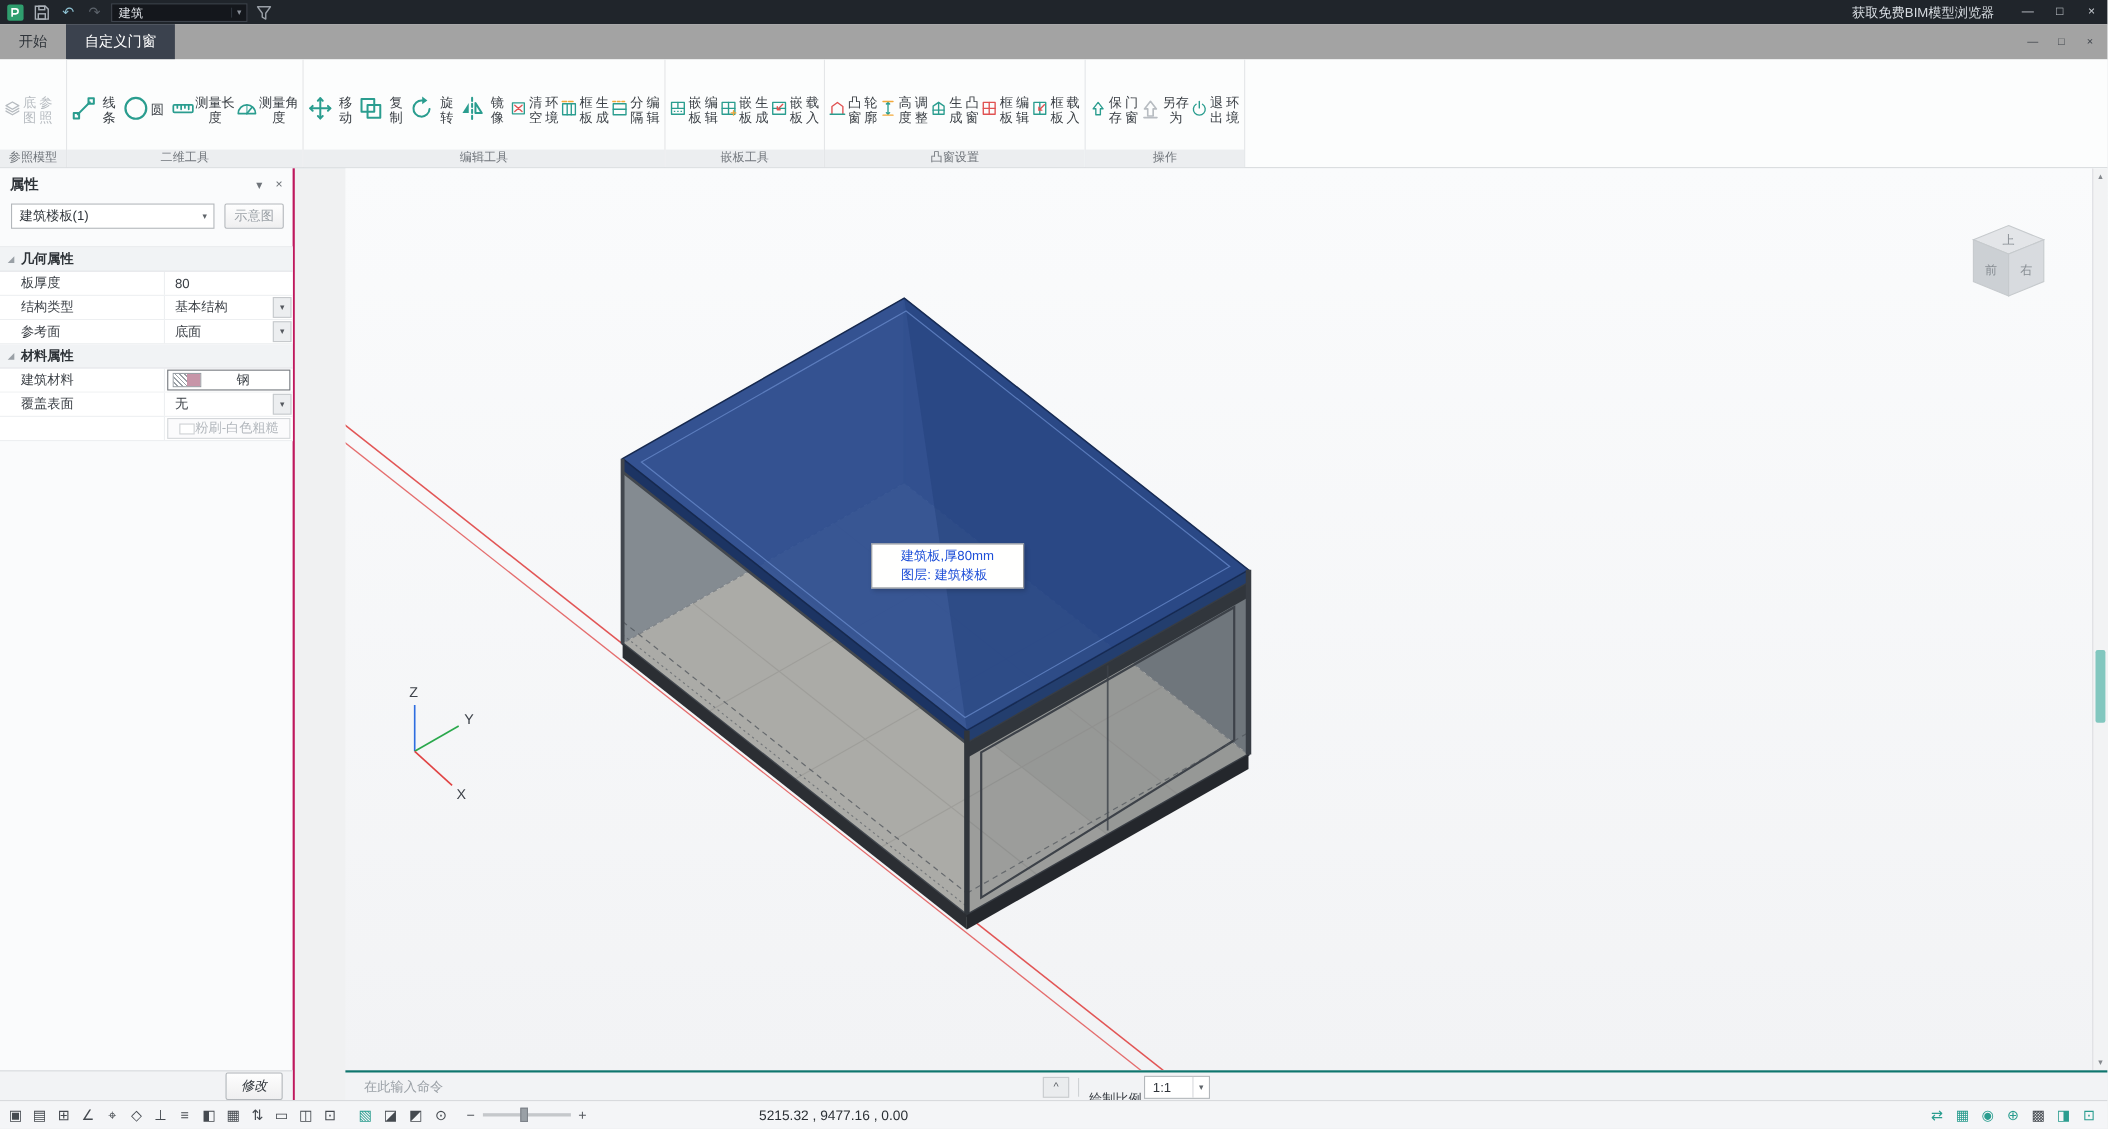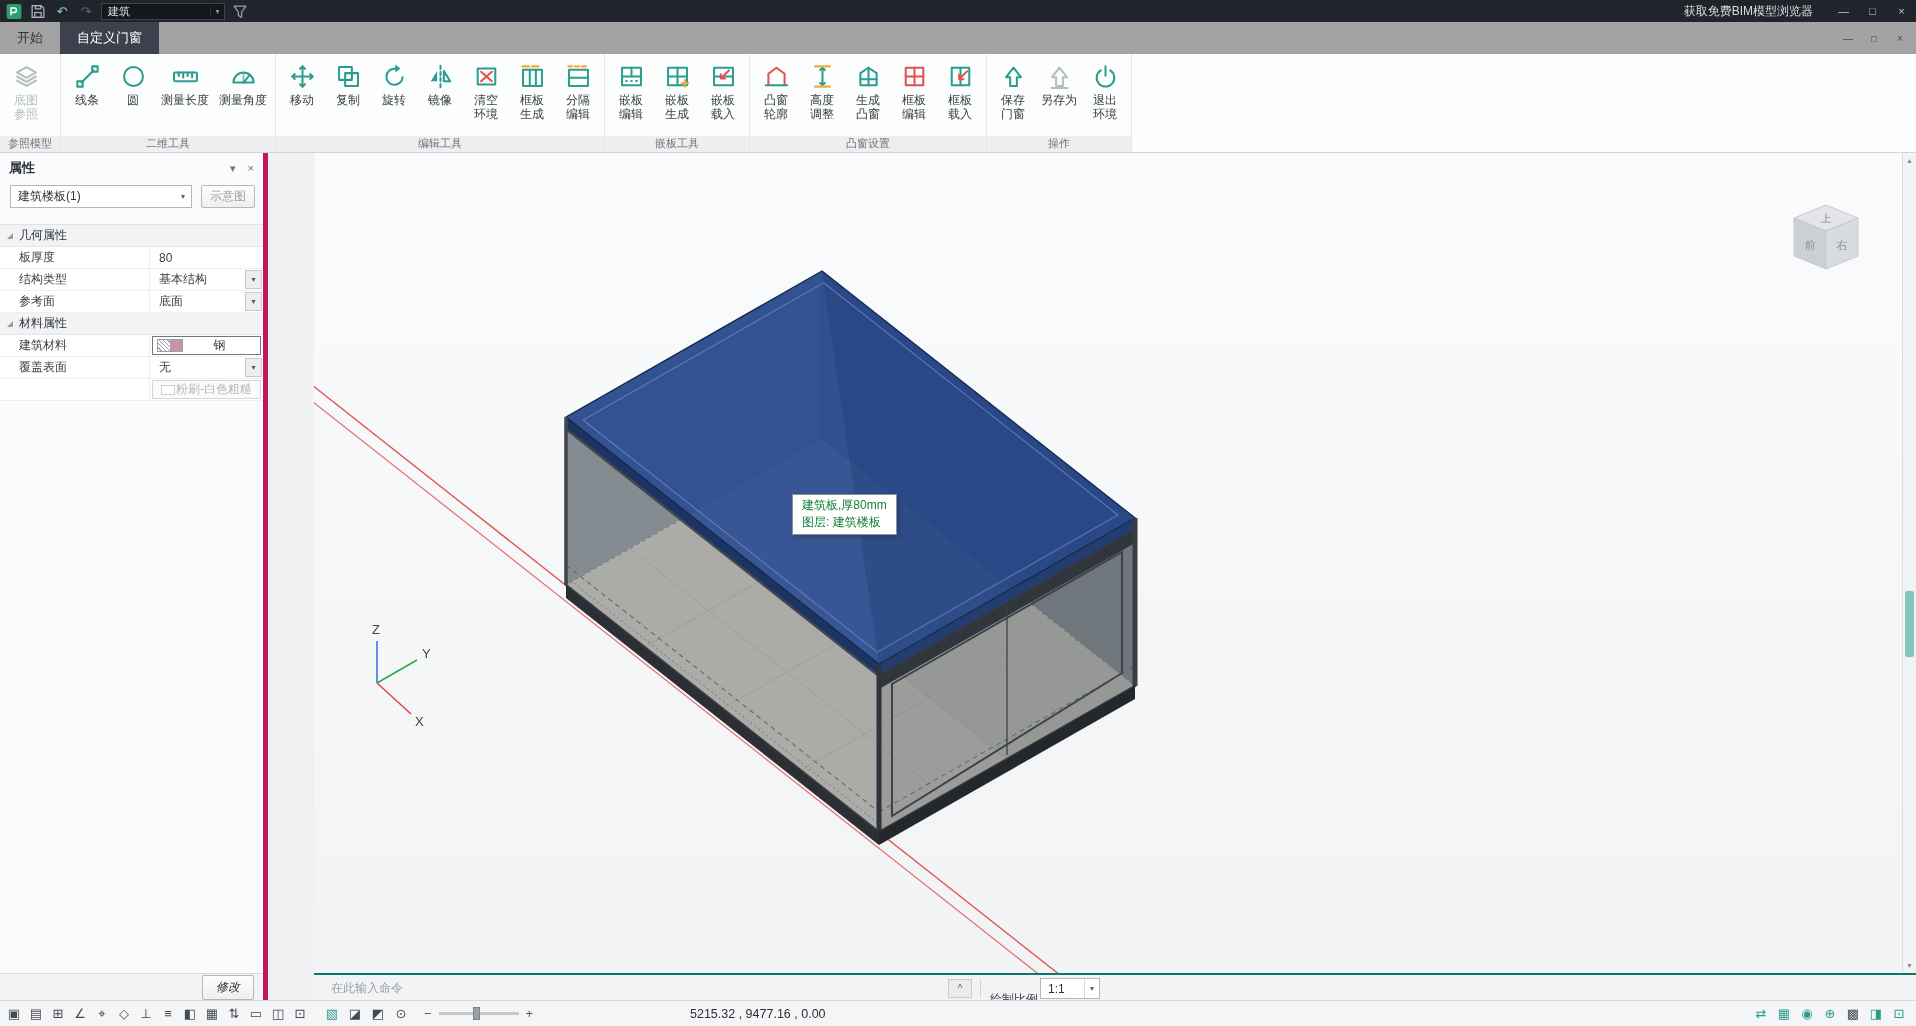--- a/index.html
+++ b/index.html
@@ -23,62 +23,62 @@
 .tab{padding:0 17px;display:flex;align-items:center;font-size:13px;color:#2f343a}
 .tab.active{background:#3b424e;color:#fff}
 .tabrow-ctrl{margin-left:auto;display:flex;align-items:center;padding-right:3px}
 .tabrow-ctrl .winbtn{color:#3f444b;height:22px;width:26px;font-size:10px}
 
 
 .ribbon{position:absolute;top:54px;left:0;width:100%;height:99px;background:#fcfdfd;border-bottom:1px solid #d3d6d9;display:flex}
 .rgroup{display:flex;flex-direction:column;border-right:1px solid #e4e6e8}
 .rbuttons{height:83px;display:flex;padding:2px 3px 0}
 .rlabel{height:16px;background:#eceef0;font-size:11px;color:#70757b;text-align:center;line-height:15px;padding:0 8px;white-space:nowrap}
-.rbtn{width:46px;display:flex;flex-direction:column;align-items:center;padding-top:7px;font-size:12px;line-height:14px;color:#3b4046;text-align:center}
+.rbtn{width:46px;display:flex;flex-direction:row;align-items:center;padding-top:7px;font-size:12px;line-height:14px;color:#3b4046;text-align:center}
 .rbtn.wide{width:58px}
 .rbtn svg{width:27px;height:27px;margin-bottom:3px}
 .rbtn span{display:block}
 .rbtn.disabled{color:#b7bcc1}
 .icn *{fill:none;stroke:#2a9d8f;stroke-width:1.5;stroke-linecap:round;stroke-linejoin:round}
 .icn .f{fill:#2a9d8f;stroke:none}
 .icn .r{stroke:#e05252}
 .icn .o{stroke:#f2a93b}
 .icn.gray *{stroke:#b7bcc1}
 
 
-.propPanel{position:absolute;left:0;top:153px;width:268px;height:847px;background:#fafbfc;border-right:5px solid #be185d}
+.propPanel{position:absolute;left:0;top:153px;width:268px;height:847px;background:#fafbfc;border-right:2px solid #be185d}
 .pp-header{height:30px;display:flex;align-items:center;padding:0 9px;font-size:13px;font-weight:bold;color:#2e3338}
 .pp-hbtns{margin-left:auto;display:flex;gap:12px;font-weight:normal;color:#6f747a;font-size:11px}
 .pp-selector{display:flex;gap:9px;padding:2px 8px 0 10px}
 .combo{flex:1;height:23px;background:#fff;border:1px solid #b3b7bb;display:flex;align-items:center;font-size:12px;color:#2f343a;padding-left:7px}
 .combo .arrow{margin-left:auto;width:16px;align-self:stretch;display:flex;align-items:center;justify-content:center;font-size:8px;color:#5f646a}
 .btn{border:1px solid #b3b7bb;background:linear-gradient(#fefefe,#efeff0);font-size:12px;display:flex;align-items:center;justify-content:center;border-radius:2px;color:#2f343a}
 .btn.dim{color:#9ba1a7}
 .btn-schem{width:54px;height:23px}
 .pp-grid{margin-top:16px;border-top:1px solid #e0e2e5;background:#fff}
-.sec{height:22px;background:#f1f3f5;border-bottom:1px solid #e4e6e9;display:flex;align-items:center;font-size:12px;font-weight:normal;color:#2e3338;padding-left:19px;position:relative}
+.sec{height:22px;background:#f1f3f5;border-bottom:1px solid #e4e6e9;display:flex;align-items:center;font-size:12px;font-weight:bold;color:#2e3338;padding-left:19px;position:relative}
 .sec::before{content:"";position:absolute;left:7px;top:8px;width:0;height:0;border-right:6px solid #9aa0a6;border-top:6px solid transparent}
 .prow{display:flex;height:22px;border-bottom:1px solid #edeff1;font-size:12px;color:#3a3f45;background:#fff}
 .plabel{width:150px;padding-left:19px;display:flex;align-items:center;border-right:1px solid #edeff1}
 .pvalue{flex:1;position:relative;display:flex;align-items:center;padding-left:9px}
 .ddbtn{position:absolute;right:1px;top:1px;bottom:1px;width:17px;background:#eceef0;border:1px solid #c6c9cc;display:flex;align-items:center;justify-content:center;font-size:8px;color:#55595f}
 .matbox{position:absolute;left:2px;right:2px;top:1px;bottom:1px;border:1px solid #74787e;background:#fff;display:flex;align-items:center;padding:0 4px}
 .matbox .sw{width:26px;height:13px;border:1px solid #9aa0a6;display:flex}
 .sw .h{flex:1;background:repeating-linear-gradient(45deg,#fff,#fff 2px,#9aa0a6 2px,#9aa0a6 3px)}
 .sw .p{flex:1;background:#c795a8}
 .matbox .mtext{flex:1;text-align: center}
 .finbox{position:absolute;left:2px;right:2px;top:1px;bottom:1px;border:1px solid #d4d7da;background:#fbfbfc;color:#b2b7bc;display:flex;align-items:center;justify-content:center;gap:1px}
 .finbox .sw2{width:14px;height:10px;border:1px solid #cdd0d3;background:#fff}
 .pp-bottom{position:absolute;left:0;right:0;bottom:0;height:27px;background:#f2f3f5;border-top:1px solid #d8dadd;display:flex;align-items:center;justify-content:flex-end;padding-right:9px}
 .btn-modify{padding:3px 13px;font-style:italic}
 
 
 .viewport{position:absolute;left:314px;top:153px;width:1602px;height:820px;background:linear-gradient(#fafbfc,#f2f3f5);overflow:hidden}
 .scene{position:absolute;left:0;top:0}
-.vtooltip{position:absolute;left:478px;top:341px;background:#fffffe;border:1px solid #8d9197;box-shadow:2px 2px 4px rgba(0,0,0,.18);font-size:12px;line-height:17px;color:#15803d;padding:2px 9px 3px;white-space:nowrap}
+.vtooltip{position:absolute;left:478px;top:341px;background:#fffffe;border:1px solid #8d9197;box-shadow:2px 2px 4px rgba(0,0,0,.18);font-size:12px;line-height:17px;color:#1d4ed8;padding:2px 26px 3px;white-space:nowrap}
 .axis{position:absolute;left:22px;top:466px}
 .vcube{position:absolute;left:1468px;top:46px}
 .vscroll{position:absolute;right:0;top:0;width:14px;height:820px;background:#f2f3f4;border-left:1px solid #dcdee1;font-size:8px;color:#85898e}
 .vs-up{position:absolute;top:3px;left:0;right:0;text-align:center}
 .vs-dn{position:absolute;bottom:3px;left:0;right:0;text-align:center}
 .vs-thumb{position:absolute;left:2px;right:2px;top:438px;height:66px;background:#82c7bf;border-radius:2px}
 
 
 .cmdrow{position:absolute;left:314px;top:973px;width:1602px;height:27px;background:#f2f3f5;border-top:2px solid #0f766e}
 .cmd-input{position:absolute;left:0;top:0;width:600px;height:100%;border:none;background:transparent;font-size:12px;padding-left:17px;color:#2f343a;font-family:inherit;outline:none}

